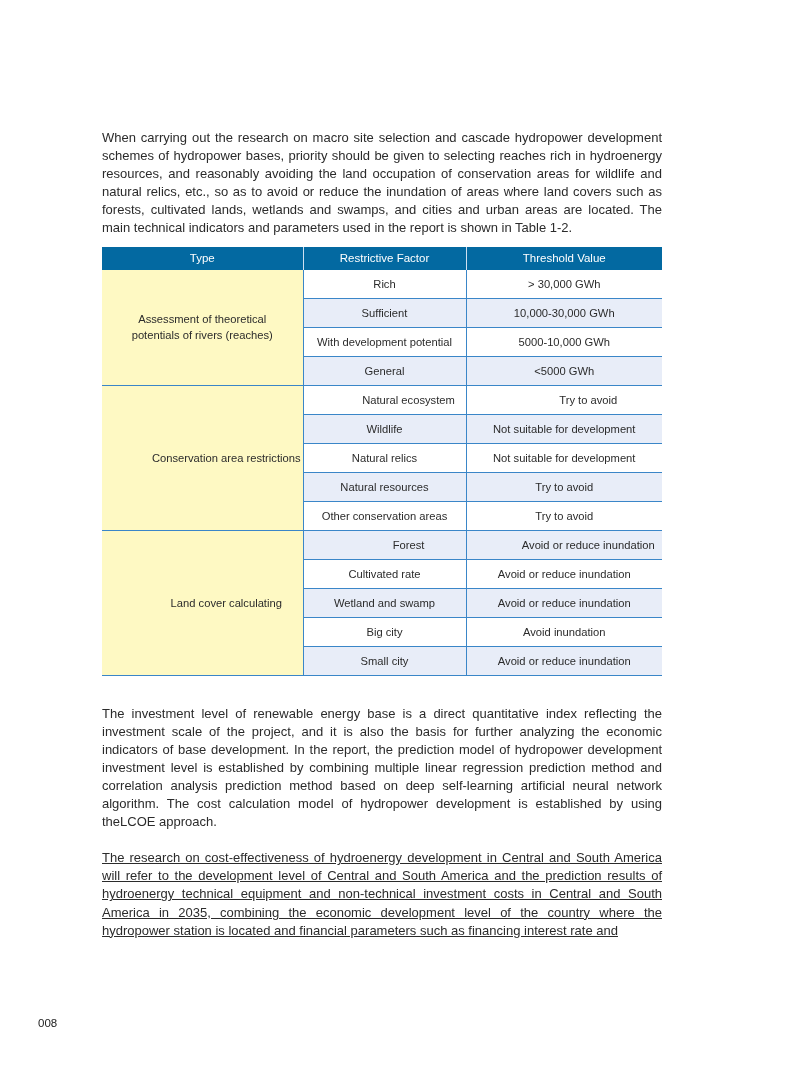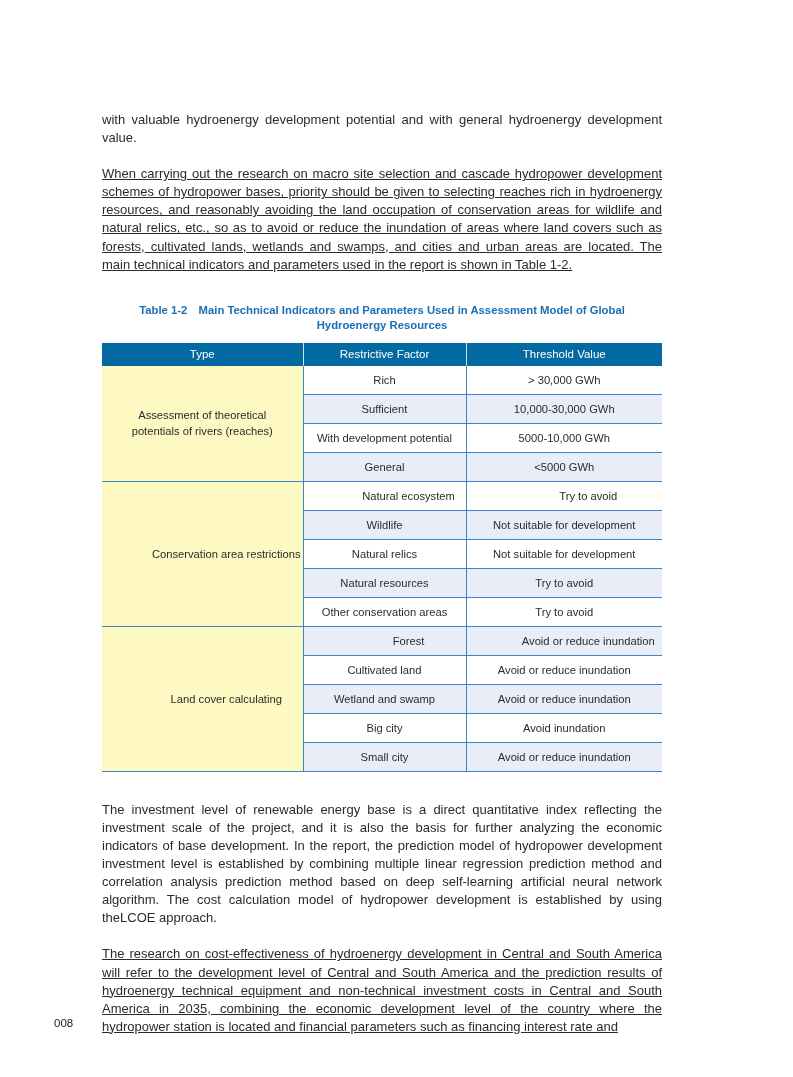--- a/index.html
+++ b/index.html
@@ -85,31 +85,28 @@
     line-height: 18px;
   }
   .p3 { margin-top: 29px; }
   .p4 { margin-top: 18px; }
   .page-number {
     position: absolute;
     left: 38px;
     top: 1017px;
     font-size: 11.5px;
     color: #222;
-    margin-left: 16px;
   }
 </style>
 </head>
 <body>
 
 <div class="page-content">
-  <p class="para p1">with valuable hydroenergy development potential and with general hydroenergy development value.</p>
   <p class="para p2">When carrying out the research on macro site selection and cascade hydropower development schemes of hydropower bases, priority should be given to selecting reaches rich in hydroenergy resources, and reasonably avoiding the land occupation of conservation areas for wildlife and natural relics, etc., so as to avoid or reduce the inundation of areas where land covers such as forests, cultivated lands, wetlands and swamps, and cities and urban areas are located. The main technical indicators and parameters used in the report is shown in Table 1-2.</p>
 
-  <div class="caption">Table 1-2 Main Technical Indicators and Parameters Used in Assessment Model of Global Hydroenergy Resources</div>
 
   <table class="data-table">
     <colgroup>
         <col class="c1">
         <col class="c2">
         <col class="c3">
       </colgroup>
     <thead>
       <tr>
         <th>Type</th>
@@ -155,21 +152,21 @@
         <tr>
           <td class="factor-cell">Other conservation areas</td>
           <td class="value-cell">Try to avoid</td>
         </tr>
         <tr class="group-start shaded">
           <td class="type-cell" rowspan="5">Land cover calculating</td>
           <td class="factor-cell">Forest</td>
           <td class="value-cell">Avoid or reduce inundation</td>
         </tr>
         <tr>
-          <td class="factor-cell">Cultivated land</td>
+          <td class="factor-cell">Cultivated rate</td>
           <td class="value-cell">Avoid or reduce inundation</td>
         </tr>
         <tr class="shaded">
           <td class="factor-cell">Wetland and swamp</td>
           <td class="value-cell">Avoid or reduce inundation</td>
         </tr>
         <tr>
           <td class="factor-cell">Big city</td>
           <td class="value-cell">Avoid inundation</td>
         </tr>

